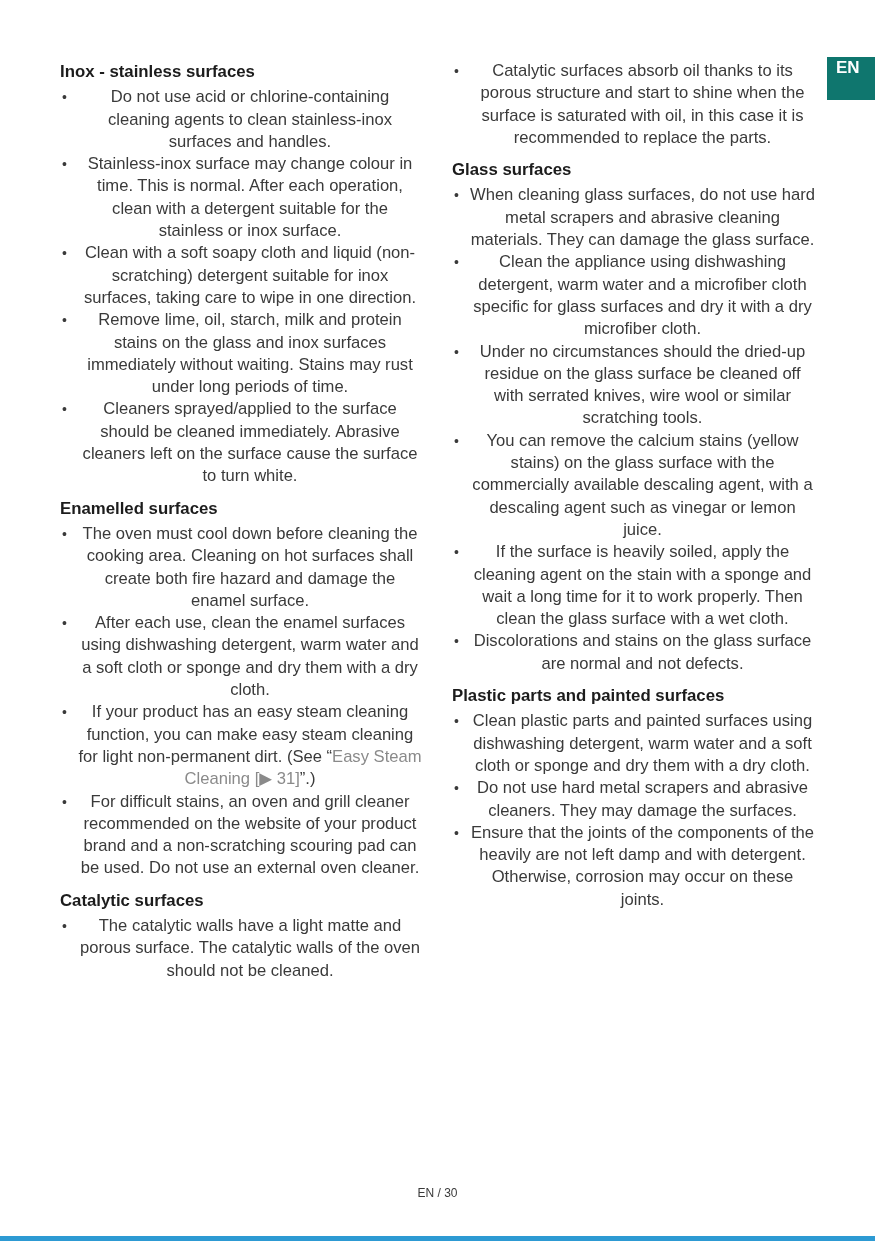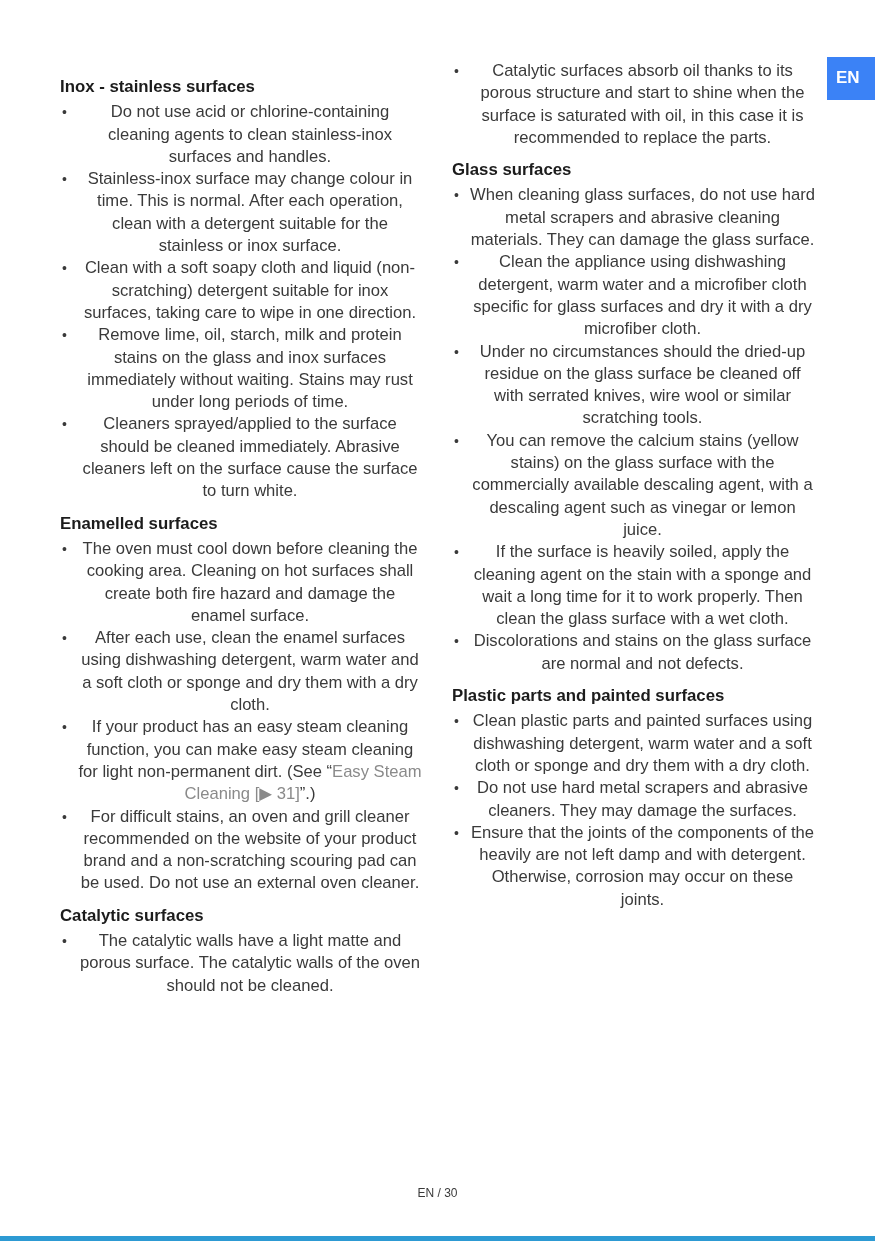--- a/index.html
+++ b/index.html
@@ -18,47 +18,46 @@
   .col { position:absolute; top:60px; }
   .col-left  { left:60px;  width:362px; }
   .col-right { left:452px; width:363px; }
   .sec h3 {
     font-size:16.8px;
     line-height:22.3px;
     font-weight:700;
     color:#1c1c1c;
     margin:10px 0 3px 0;
   }
-  .sec:first-child h3 { margin-top:16px; }
+  .sec:first-child h3 { margin-top:1px; }
   ul.bullets { list-style:none;text-align:center; }
   ul.bullets li {
     position:relative;
     padding-left:18px;
   }
   ul.bullets li::before {
     content:"•";
     position:absolute;
     left:2px;
     top:0;
     font-size:14px;
     color:#3a3a3a;
   }
   .ref-link { color:#8a8a8a; }
   .lang-badge {
     position:absolute;
     top:57px;
     right:0;
     width:48px;
     height:43px;
-    background:#3b82f6;
+    background:#0f766e;
     color:#ffffff;
     font-weight:700;
     font-size:17px;
     display:flex;
-    align-items:center;
     padding-left:9px;
   }
   .page-footer {
     position:absolute;
     top:1182px;
     left:0;
     width:100%;
     text-align:center;
     font-size:12px;
     color:#3a3a3a;

